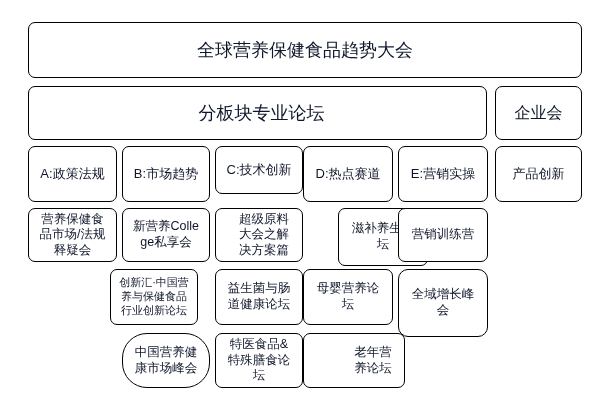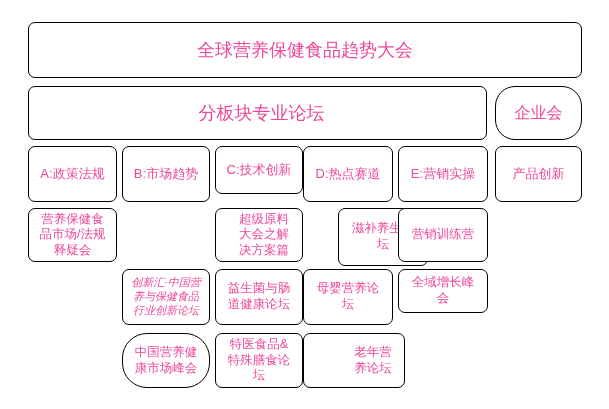--- a/index.html
+++ b/index.html
@@ -17,54 +17,55 @@
     box-sizing: border-box;
     border: 1px solid #000000;
     border-radius: 7px;
     background: #ffffff;
     display: flex;
     align-items: center;
     justify-content: center;
     text-align: center;
     line-height: 1.25;
     padding: 2px 8px;
-    color: #ec4899;
+    color: #0f172a;
     word-break: break-all;
   }
   .box.wide { padding: 2px 4px; }
   .t18 { font-size: 18px; }
   .t16 { font-size: 16px; }
   .t13 { font-size: 13px; }
   .t12 { font-size: 12.5px; }
   .t11 { font-size: 11px; }
 </style>
 </head>
 <body>
 
 <div class="canvas">
 
   <div class="box t18 wide" style="left:28px; top:22px; width:554px; height:56px;">全球营养保健食品趋势大会</div>
 
   <div class="box t18 wide" style="left:28px; top:86px; width:459px; height:54px;padding-left:12px;">分板块专业论坛</div>
-  <div class="box t16 wide" style="left:495px; top:86px; width:87px; height:54px;border-radius:20px;">企业会</div>
+  <div class="box t16 wide" style="left:495px; top:86px; width:87px; height:54px;">企业会</div>
 
   <div class="box t13 wide" style="left:28px; top:146px; width:89px; height:56px;">A:政策法规</div>
   <div class="box t13 wide" style="left:122px; top:146px; width:88px; height:56px;">B:市场趋势</div>
   <div class="box t13 wide" style="left:215px; top:146px; width:88px; height:48px;">C:技术创新</div>
   <div class="box t13 wide" style="left:303px; top:146px; width:90px; height:56px;">D:热点赛道</div>
   <div class="box t13 wide" style="left:398px; top:146px; width:90px; height:56px;">E:营销实操</div>
   <div class="box t13 wide" style="left:495px; top:146px; width:87px; height:56px;">产品创新</div>
 
   <div class="box t12" style="left:28px; top:208px; width:89px; height:54px;">营养保健食品市场/法规释疑会</div>
+  <div class="box t12" style="left:122px; top:208px; width:88px; height:54px;">新营养College私享会</div>
   <div class="box t12" style="left:215px; top:208px; width:88px; height:54px;padding-left:18px;">超级原料大会之解决方案篇</div>
   <div class="box t12" style="left:303px; top:208px; width:90px; height:58px;margin-left:35px;">滋补养生论坛</div>
   <div class="box t12" style="left:398px; top:208px; width:90px; height:54px;">营销训练营</div>
 
-  <div class="box t11" style="left:122px; top:269px; width:88px; height:56px;font-style:italic;">创新汇·中国营养与保健食品行业创新论坛</div>
+  <div class="box t11" style="left:110px; top:269px; width:88px; height:56px;">创新汇·中国营养与保健食品行业创新论坛</div>
   <div class="box t12" style="left:215px; top:269px; width:88px; height:56px;">益生菌与肠道健康论坛</div>
   <div class="box t12" style="left:303px; top:269px; width:90px; height:56px;">母婴营养论坛</div>
-  <div class="box t12" style="left:398px; top:269px; width:90px; height:44px;">全域增长峰会</div>
+  <div class="box t12" style="left:398px; top:269px; width:90px; height:68px;border-radius:10px;">全域增长峰会</div>
 
   <div class="box t12" style="left:122px; top:333px; width:88px; height:55px;border-radius:25px;">中国营养健康市场峰会</div>
   <div class="box t12" style="left:215px; top:333px; width:88px; height:55px;">特医食品&amp;特殊膳食论坛</div>
   <div class="box t12" style="left:303px; top:333px; width:102px; height:55px;padding-left:46px;">老年营养论坛</div>
 
 </div>
 
 </body></html>

